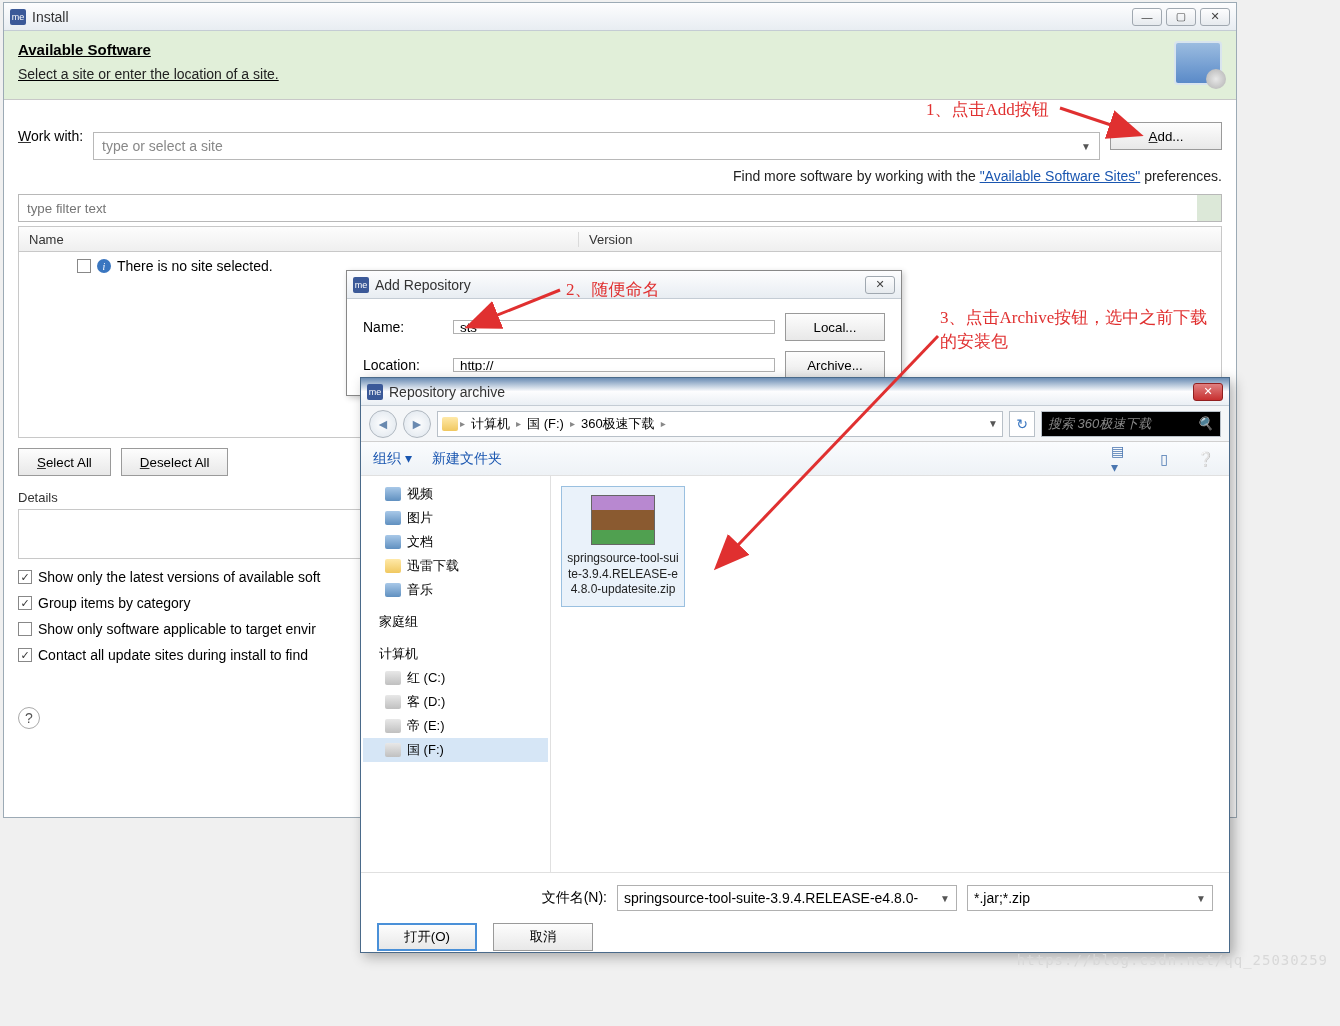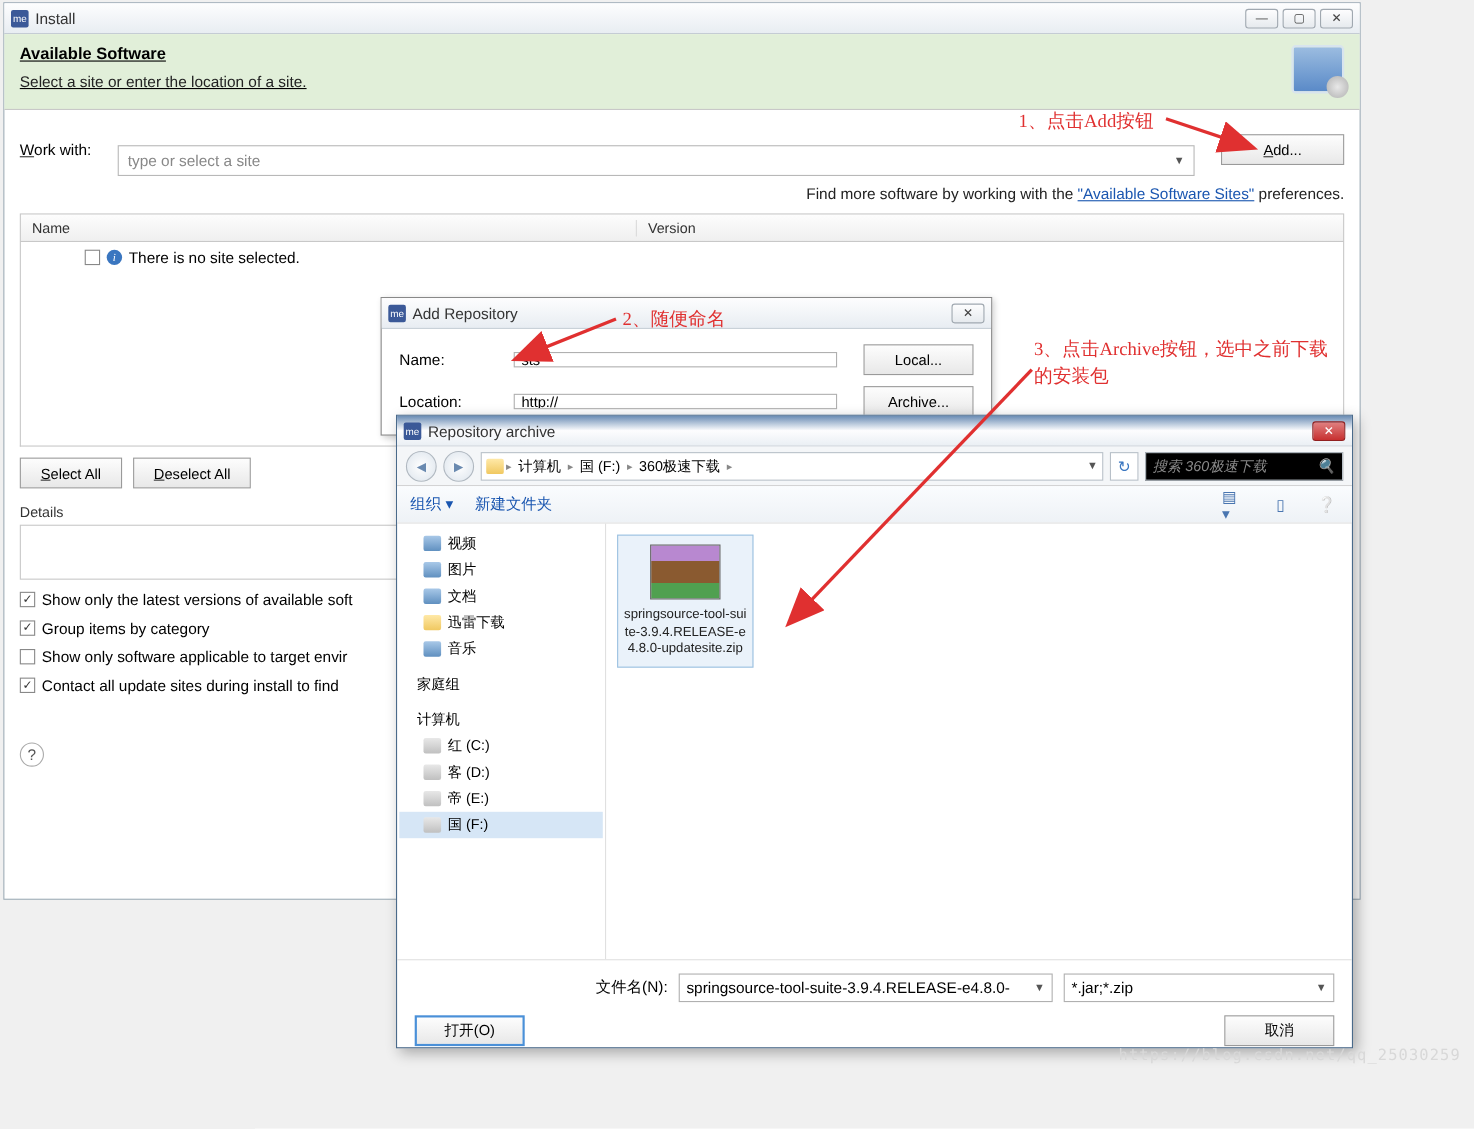--- a/index.html
+++ b/index.html
@@ -13,21 +13,21 @@
 .win-btns { display: flex; gap: 4px; }
 .win-btn { width: 30px; height: 18px; border: 1px solid #a0a8b0; border-radius: 3px; background: linear-gradient(#fdfdfe,#e6eaee); display: flex; align-items: center; justify-content: center; font-size: 11px; color: #444; cursor: pointer; }
 
 .header-band { background: #e1efd9; padding: 10px 14px 14px; display: flex; justify-content: space-between; border-bottom: 1px solid #c8c8c8; text-decoration: underline; }
 .header-band h2 { font-size: 15px; font-weight: bold; margin-bottom: 8px; }
 .header-band p { font-size: 14px; color: #222; }
 .monitor-icon { width: 48px; height: 44px; background: linear-gradient(#9bbce0,#5a8ac8); border: 2px solid #d8e4ee; border-radius: 4px; position: relative; }
 .monitor-icon::after { content: ''; position: absolute; bottom: -6px; right: -6px; width: 20px; height: 20px; background: radial-gradient(circle,#e8e8e8,#b0b0b0); border-radius: 50%; }
 
 .body-area { padding: 12px 14px; }
-.row { display: flex; align-items: center; gap: 24px; margin-bottom: 8px; }
+.row { display: flex; align-items: center; gap: 10px; margin-bottom: 8px; }
 .label-u { text-decoration: underline; text-decoration-color: #333; }
 .workwith-input { flex: 1; height: 28px; border: 1px solid #b8b8b8; padding: 0 8px; color: #888; display:flex; align-items:center; justify-content:space-between;margin-top:20px; }
 .dd-arrow { font-size:10px; color:#555; }
 .add-btn { width: 112px; height: 28px; border: 1px solid #9a9a9a; background: linear-gradient(#fdfdfd,#e8e8e8); cursor: pointer; }
 
 .find-line { text-align: right; color: #222; margin: 8px 0 10px; }
 .find-line a { color: #1a56b0; }
 
 .filter-input { width: 100%; height: 28px; border: 1px solid #b8b8b8; padding: 0 8px; color: #888; background: linear-gradient(to right, #fff 98%, #dce8d8 98%); }
 .table-head { display: flex; border: 1px solid #c8c8c8; background: linear-gradient(#fdfdfd,#efefef); height: 26px; align-items: center; margin-top: 4px; }
@@ -90,21 +90,21 @@
 .file-area { flex:1; padding: 10px; }
 .file-item { width: 124px; border:1px solid #9ac0e0; background:#eaf2fa; padding: 8px 4px; text-align:center; cursor:pointer; }
 .rar-icon { width:64px; height:50px; margin:0 auto 6px; background: linear-gradient(#b888d0 0%,#b888d0 30%,#8a5a30 30%,#8a5a30 70%,#50a050 70%); border:1px solid #666; position:relative; }
 .file-item .name { font-size:12px; line-height:1.3; color:#222; word-break:break-all; }
 
 .file-footer { padding: 12px 16px 14px; border-top:1px solid #e0e0e0; }
 .ff-row { display:flex; align-items:center; gap:10px; justify-content:flex-end; margin-bottom:12px; }
 .ff-row label { font-size:14px; }
 .ff-input { width: 340px; height:26px; border:1px solid #b0b0b0; padding:0 6px; display:flex; align-items:center; justify-content:space-between; }
 .ff-filter { width: 246px; height:26px; border:1px solid #b0b0b0; padding:0 6px; display:flex; align-items:center; justify-content:space-between; }
-.ff-btns { display:flex; gap:3px; justify-content:space-between; }
+.ff-btns { display:flex; gap:16px; justify-content:flex-start; }
 .ff-btns .btn.primary { border:2px solid #4a90d8; }
 
 
 .anno { position:absolute; color:#e03030; font-size:17px; font-family: "SimSun","宋体",serif; pointer-events:none; }
 .arrow-svg { position:absolute; pointer-events:none; }
 
 .watermark { position:absolute; right: 12px; bottom: 58px; color: #d8d8d8; font-size:14px; font-family: monospace; letter-spacing:1px; }
 </style>
 </head>
 <body>
@@ -137,20 +137,21 @@
       </div>
       <button class="add-btn"><span class="label-u">A</span><span></span>dd...</button>
     </div>
 
     <div class="find-line">
       <span>Find more software by working with the </span>
       <a href="#">"Available Software Sites"</a>
       <span> preferences.</span>
     </div>
 
+    <input class="filter-input" placeholder="type filter text" style="">
 
     <div class="table-head">
       <div class="col-name">Name</div>
       <div>Version</div>
     </div>
     <div class="table-body">
       <div class="row1">
         <span class="chk"></span>
         <span class="info-i">i</span>
         <span>There is no site selected.</span>

